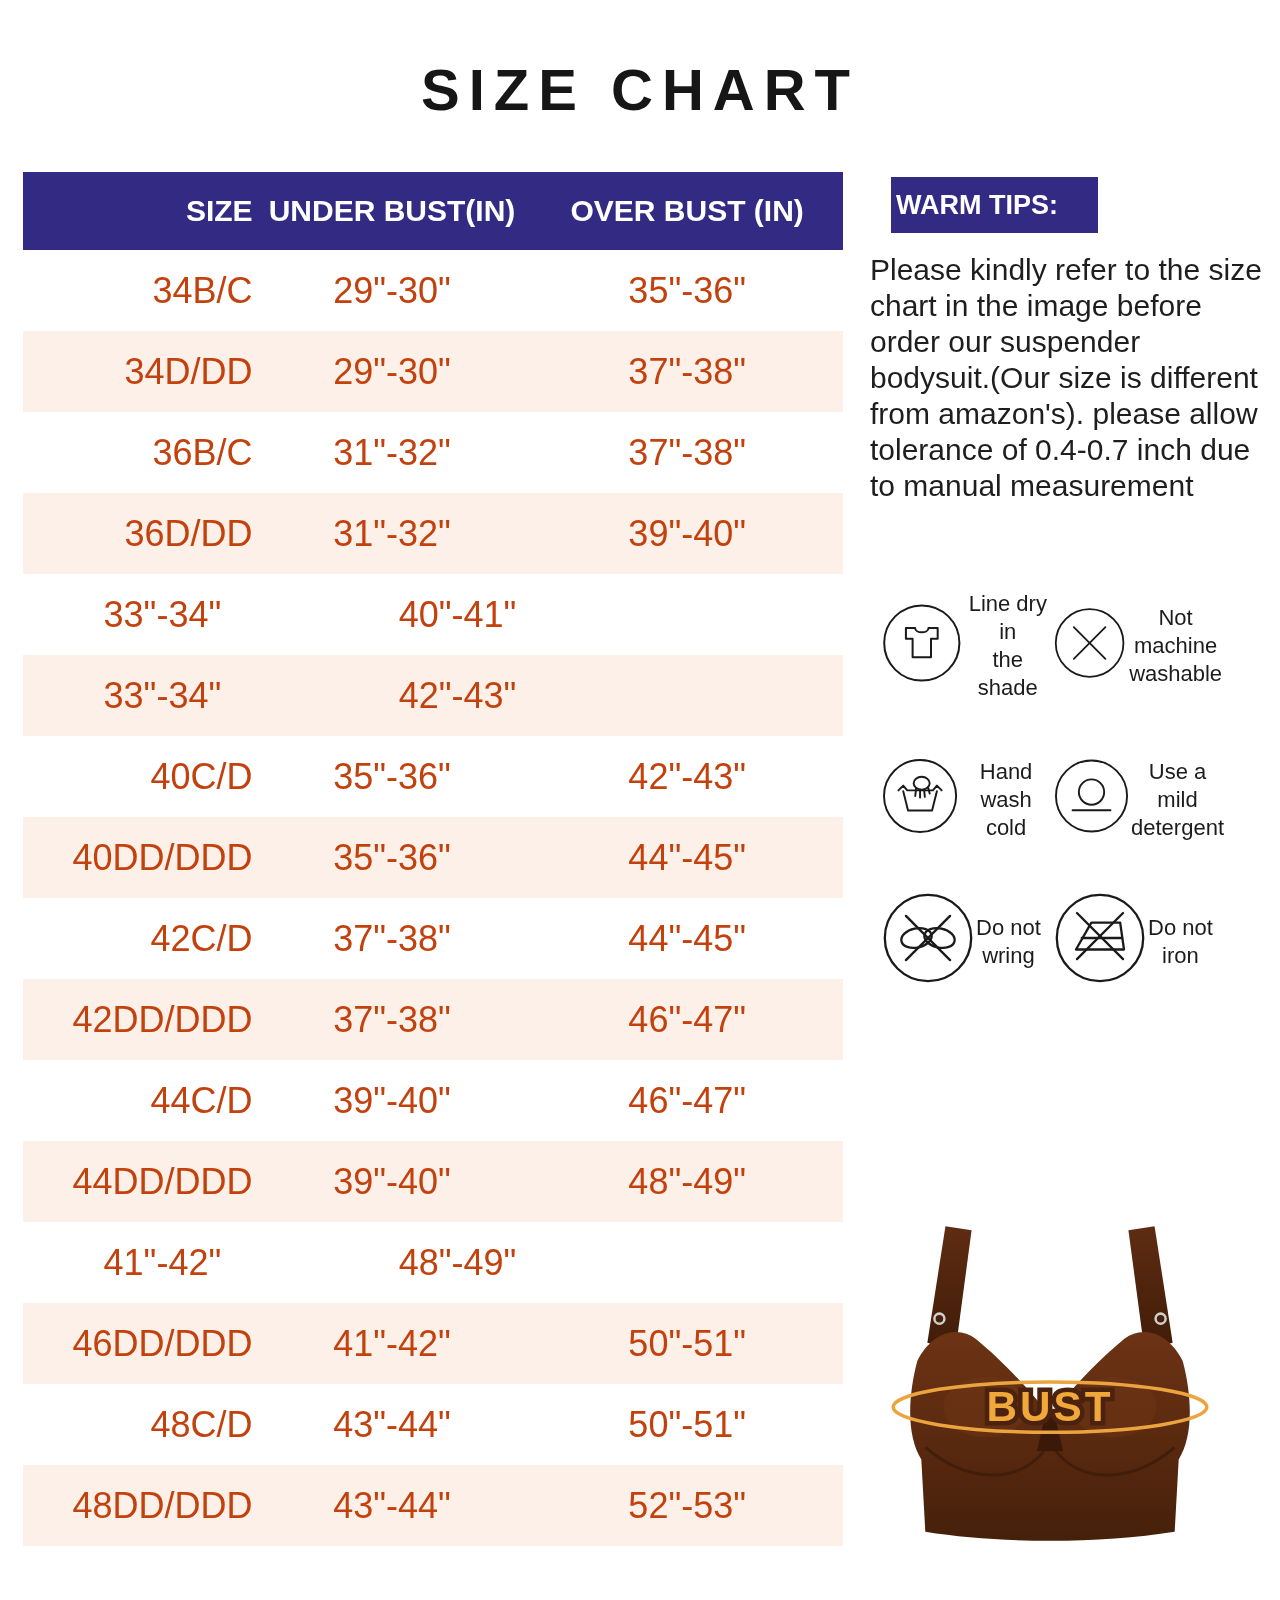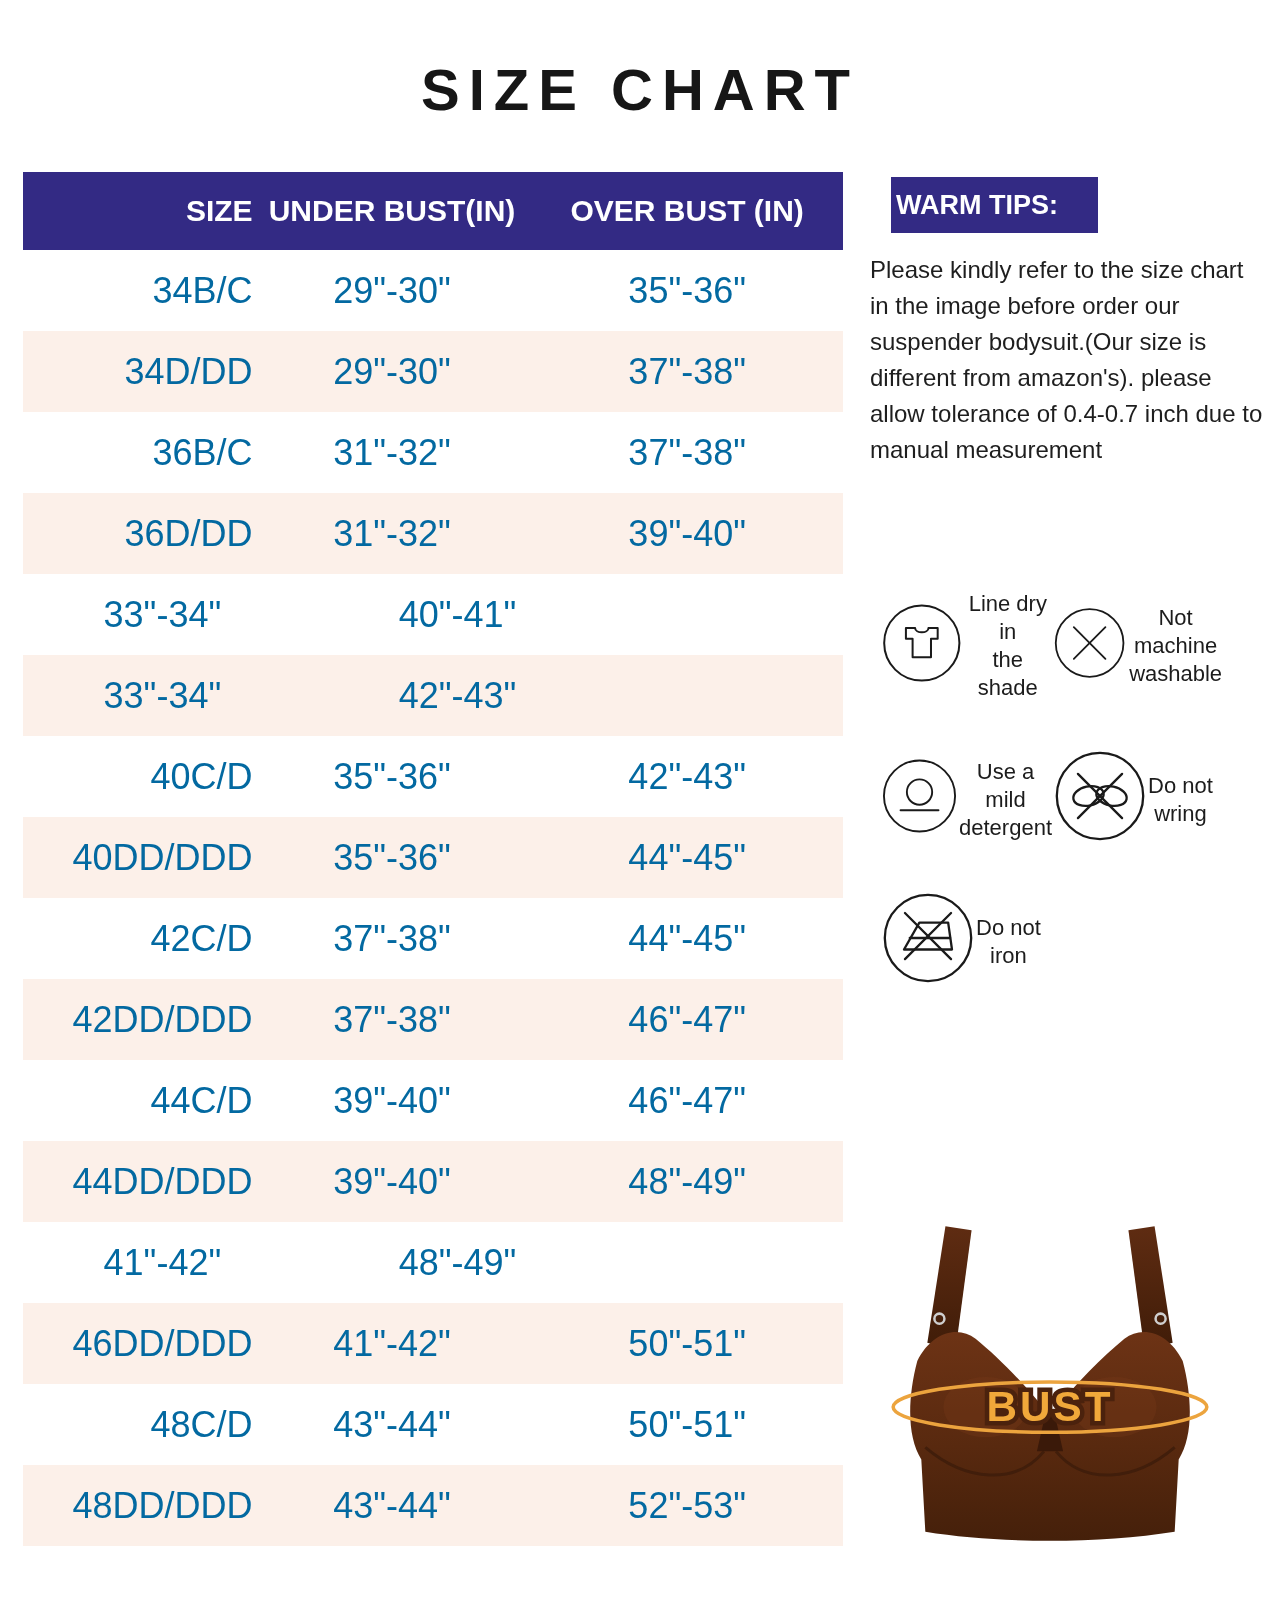--- a/index.html
+++ b/index.html
@@ -11,27 +11,27 @@
            font-family:"Liberation Sans", sans-serif; }
 
   
   .size-table { position:absolute; left:23px; top:172px; width:820px; }
   .thead { display:flex; align-items:center; height:78px; background:#332a84; color:#ffffff;
            font-size:30px; font-weight:600; }
   .col-size  { width:28%; text-align:right; }
   .col-under { width:34%; text-align:center; }
   .col-over  { width:38%; text-align:center; }
   .tbody { width:100%; }
-  .trow { display:flex; align-items:center; height:81px; font-size:36px; color:#0369a1; background:#ffffff; }
+  .trow { display:flex; align-items:center; height:81px; font-size:36px; color:#c2410c; background:#ffffff; }
   .trow:nth-child(even) { background:#fcf0e9; }
 
   
   .tips-box { position:absolute; left:867px; top:177px; width:207px; height:56px; background:#332a84;
               color:#ffffff; font-size:27px; font-weight:bold; display:flex; align-items:center; padding-left:5px;margin-left:24px; }
-  .tips-text { position:absolute; left:870px; top:252px; width:394px; font-size:24px; line-height:36px; color:#1e1e1e; }
+  .tips-text { position:absolute; left:870px; top:252px; width:394px; font-size:30px; line-height:36px; color:#1e1e1e; }
 
   
   .care-grid { position:absolute; left:880px; top:583px; width:344px; display:grid;
                grid-template-columns:172px 172px; row-gap:46px; }
   .care-item { display:flex; flex-direction:row; align-items:center; }
   .care-item svg { width:96px; height:96px; }
   .care-label { margin-top:7px; font-size:22px; line-height:28px; color:#1c1c1c; text-align:center; }
   .care-label span { display:block; }
 
   .cg { stroke:#1a1a1a; stroke-width:2.4; fill:none; stroke-linecap:round; stroke-linejoin:round; }
@@ -154,20 +154,36 @@
         <circle class="cg" cx="50" cy="50" r="45"></circle>
         <line class="cg" x1="29" y1="29" x2="71" y2="71"></line>
         <line class="cg" x1="71" y1="29" x2="29" y2="71"></line>
       </svg>
       <div class="care-label">
         <span>Not machine</span>
         <span>washable</span>
       </div>
     </div>
 
+    <div class="care-item">
+      <svg viewBox="0 0 100 100">
+        <circle class="cg" cx="50" cy="50" r="45"></circle>
+        <path class="cg" d="M23 43 L29 37 L34 43 L66 43 L71 37 L77 43"></path>
+        <path class="cg" d="M29 44 L35 68 L65 68 L71 44"></path>
+        <ellipse class="cg" cx="52" cy="34" rx="10" ry="8"></ellipse>
+        <line class="cg" x1="45" y1="41" x2="44" y2="50"></line>
+        <line class="cg" x1="50" y1="42" x2="50" y2="52"></line>
+        <line class="cg" x1="55" y1="42" x2="56" y2="51"></line>
+        <line class="cg" x1="60" y1="39" x2="62" y2="47"></line>
+      </svg>
+      <div class="care-label">
+        <span>Hand wash</span>
+        <span>cold</span>
+      </div>
+    </div>
 
     <div class="care-item">
       <svg viewBox="0 0 100 100">
         <circle class="cg" cx="50" cy="50" r="45"></circle>
         <circle class="cg" cx="50" cy="45" r="16"></circle>
         <line class="cg" x1="26" y1="68" x2="74" y2="68"></line>
       </svg>
       <div class="care-label">
         <span>Use a mild</span>
         <span>detergent</span>

